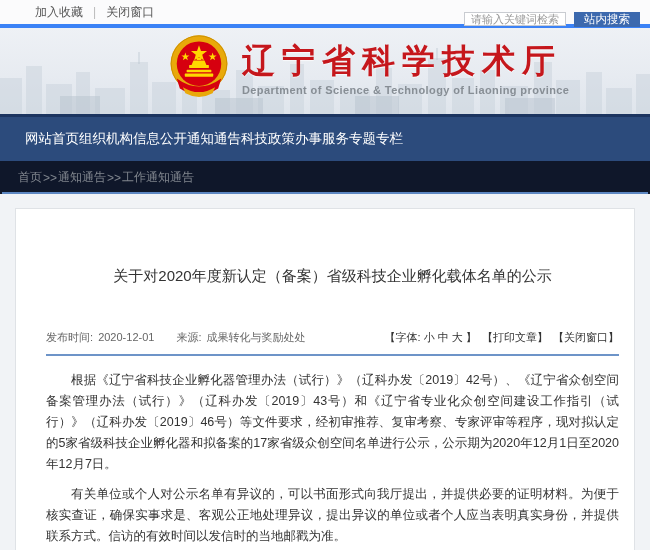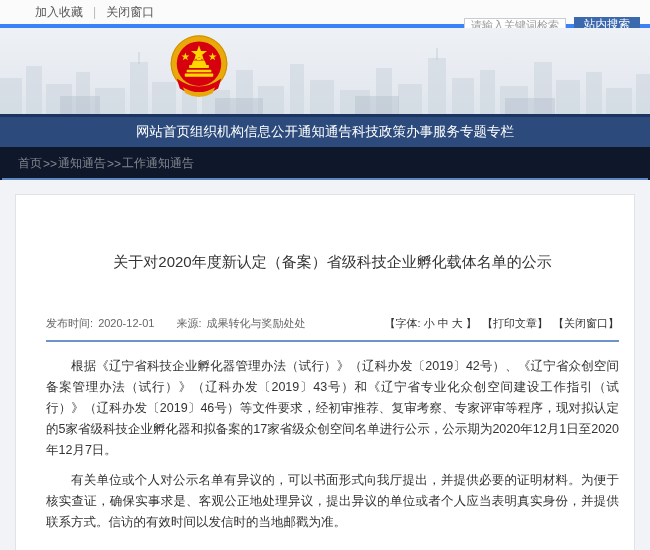--- a/index.html
+++ b/index.html
@@ -22,21 +22,21 @@
     display: flex;
     align-items: center;
     justify-content: space-between;
     padding: 0 10px 0 35px;
     font-size: 12px;
     color: #555;
   }
   .topbar-left { display: flex; align-items: center; gap: 10px; }
   .topbar-left a { color: #555; text-decoration: none; cursor: pointer; }
   .topbar-sep { color: #bbb; }
-  .topbar-right { display: flex; align-items: flex-end; height: 20px; margin-top: 20px; }
+  .topbar-right { display: flex; align-items: flex-start; height: 20px; margin-top: 20px; }
   .search-input {
     width: 102px;
     border: 1px solid #c9ccd1;
     background: #fff;
     font-size: 11px;
     color: #444;
     padding: 0 6px;
     outline: none;
     font-family: inherit;
   }
@@ -81,26 +81,26 @@
     color: #878e95;
     font-size: 11px;
     font-weight: bold;
     letter-spacing: 0.4px;
     margin-top: 3px;
     white-space: nowrap;
   }
 
   
   .mainnav {
-    height: 33px;
+    height: 47px;
     background: #2c4b7c;
     border-top: 3px solid #1c3560;
     display: flex;
     align-items: center;
-    justify-content: center;
+    justify-content: flex-start;
     padding: 0 25px;
   }
   .mainnav a {
     color: #ffffff;
     font-size: 13.5px;
     text-decoration: none;
     cursor: pointer;
     white-space: nowrap;
   }
 
@@ -228,20 +228,24 @@
           <path d="M50 18 l3.2 9.3 9.8 .2 -7.8 6 2.8 9.4 -8 -5.6 -8 5.6 2.8 -9.4 -7.8 -6 9.8 -.2 Z"></path>
           <path d="M28 30 l1.6 4.6 4.9 .1 -3.9 3 1.4 4.7 -4 -2.8 -4 2.8 1.4 -4.7 -3.9 -3 4.9 -.1 Z"></path>
           <path d="M72 30 l1.6 4.6 4.9 .1 -3.9 3 1.4 4.7 -4 -2.8 -4 2.8 1.4 -4.7 -3.9 -3 4.9 -.1 Z"></path>
           <rect x="30" y="58" width="40" height="4" rx="1"></rect>
           <rect x="27" y="64" width="46" height="5" rx="1"></rect>
           <rect x="34" y="50" width="32" height="5" rx="1"></rect>
           <path d="M38 50 l3 -7 h18 l3 7 Z"></path>
           <rect x="46" y="38" width="8" height="4" rx="1"></rect>
         </g>
       </svg>
+      <div class="brand-text">
+        <div class="site-title">辽宁省科学技术厅</div>
+        <div class="site-subtitle">Department of Science &amp; Technology of Liaoning province</div>
+      </div>
     </div>
   </div>
 
   <nav class="mainnav">
     <a>网站首页</a>
     <a>组织机构</a>
     <a>信息公开</a>
     <a>通知通告</a>
     <a>科技政策</a>
     <a>办事服务</a>

